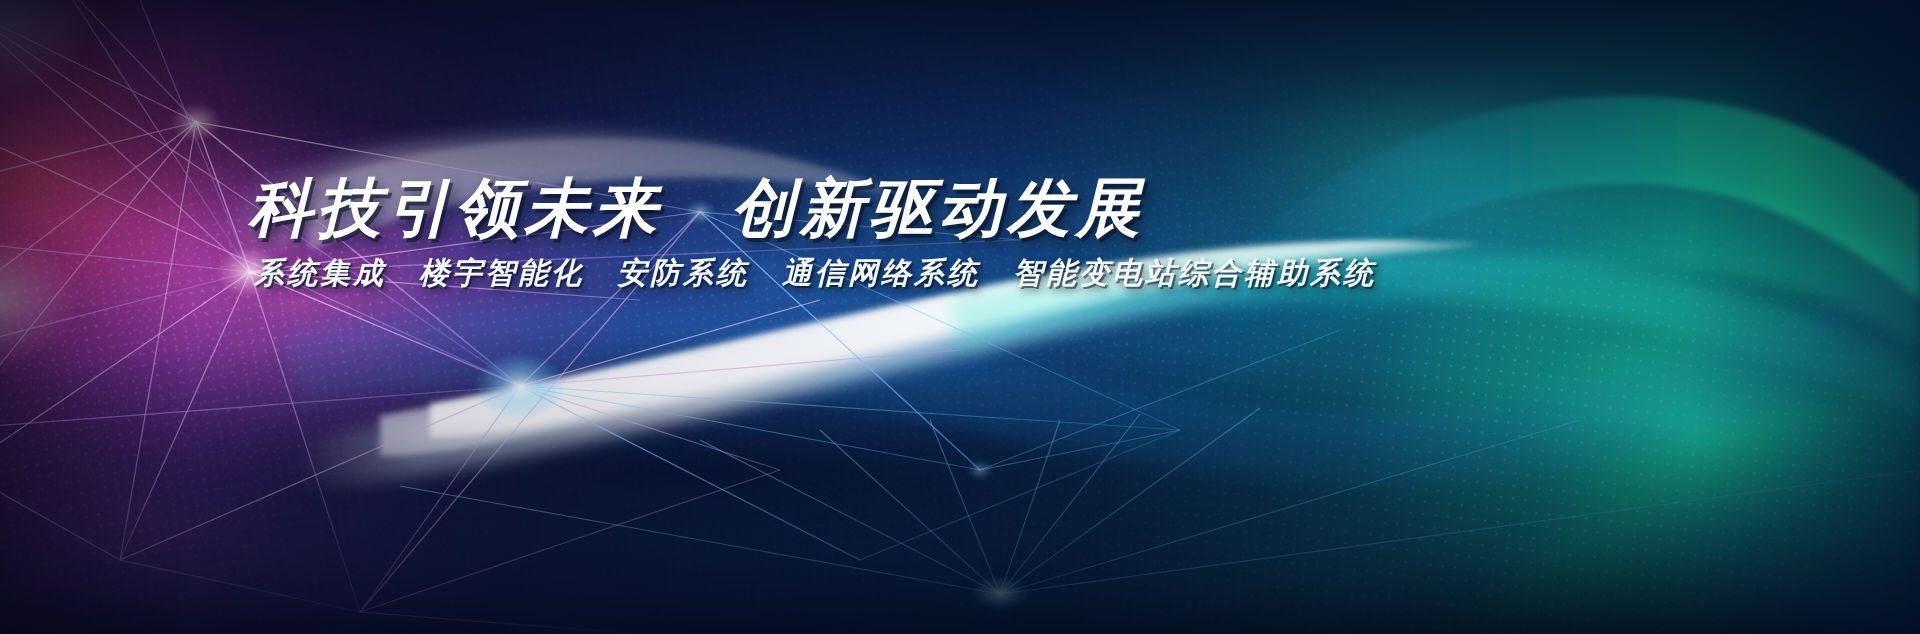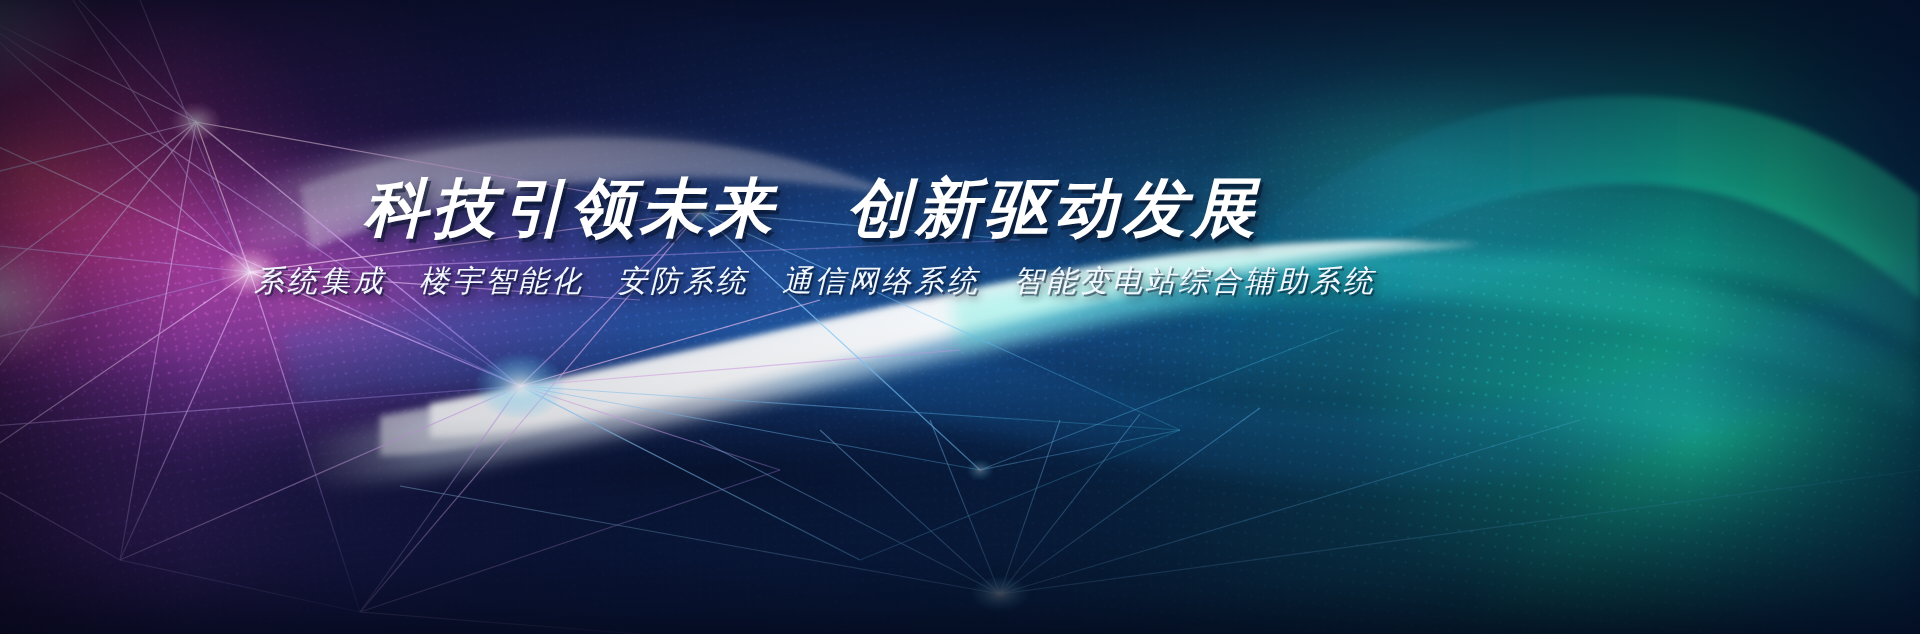--- a/index.html
+++ b/index.html
@@ -7,21 +7,20 @@
   html,body { background:#05070f; }
 
   .banner {
     position:relative;
     width:1920px;
     height:634px;
     overflow:hidden;
     font-family:"Liberation Sans","DejaVu Sans",sans-serif;
     background:#0a1530;
     isolation:isolate;
-    text-align:center;
   }
 
   
   .layer { position:absolute; inset:0; pointer-events:none; }
 
   .base-grad {
     background:
       linear-gradient(105deg,
         #3c1030 0%,
         #2a1142 12%,
@@ -178,24 +177,24 @@
     color:#ffffff;
     letter-spacing:5px;
     line-height:1.02;
     white-space:pre;
     text-shadow:
       3px 4px 0 rgba(6,16,40,0.55),
       5px 7px 14px rgba(2,8,24,0.65),
       0 0 26px rgba(120,200,255,0.22);
   }
   .subline {
-    margin-top:20px;
+    margin-top:12px;
     margin-left:6px;
     font-size:30px;
-    font-weight:400;
+    font-weight:700;
     font-style:italic;
     color:#f2f8ff;
     letter-spacing:3px;
     white-space:pre;
     text-shadow:
       2px 2px 0 rgba(8,18,44,0.50),
       3px 4px 9px rgba(2,8,24,0.60);
   }
 </style>
 </head>

